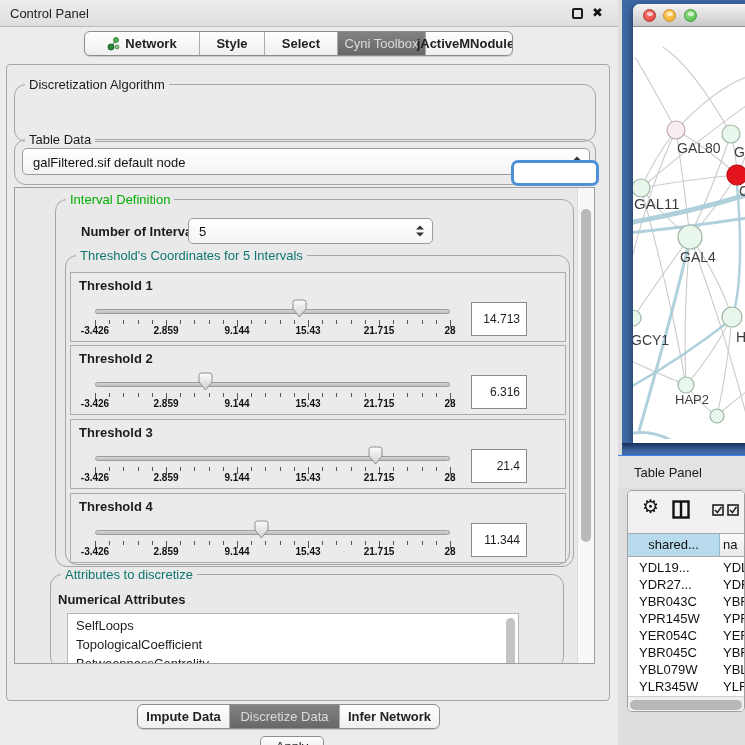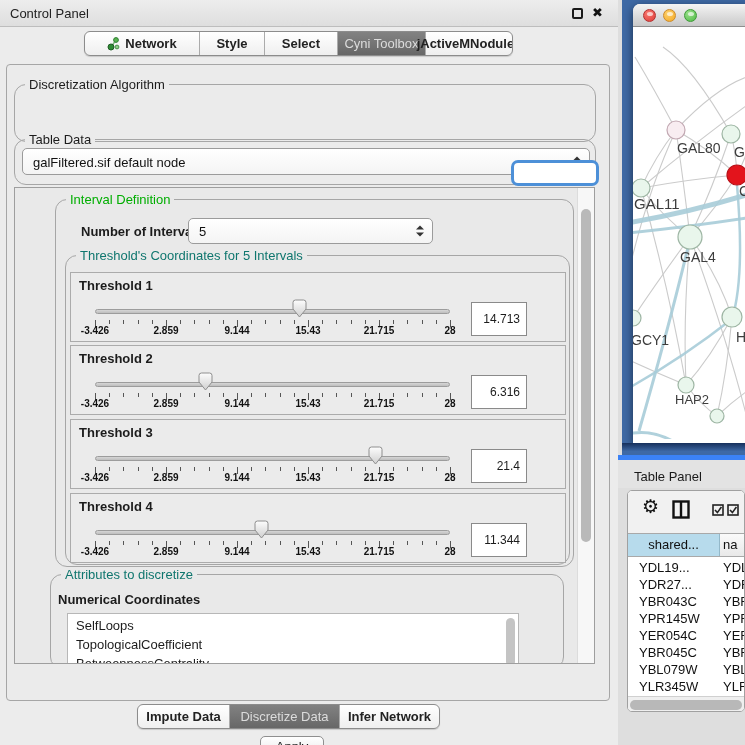--- a/index.html
+++ b/index.html
@@ -84,21 +84,21 @@
   .net-window{position:absolute;left:11px;top:4px;width:120px;height:439px;background:#fff;
       border-radius:7px 7px 0 0;box-shadow:0 3px 10px rgba(0,0,0,.55);}
   .net-titlebar{height:23px;background:linear-gradient(#F4F4F4,#C9C9C9);
       border-bottom:1px solid #8E8E8E;border-radius:7px 7px 0 0;position:relative;}
   .tl{position:absolute;top:5px;width:13px;height:13px;border-radius:50%;}
   .tl:after{content:"";position:absolute;left:3px;top:1.5px;width:6px;height:4px;border-radius:50%;
       background:rgba(255,255,255,.65);}
   .desk-shadow{position:absolute;left:0;top:443px;width:123px;height:12px;
       background:linear-gradient(#16305C,#3E69A5 70%);}
 
-  .tp-header{left:0;top:455px;width:127px;height:33px;background:#E3E3E3;border-top:5px solid #3b82f6;}
+  .tp-header{left:0;top:455px;width:127px;height:33px;background:#E3E3E3;border-top:1px solid #3b82f6;}
   .tp-title{left:16px;top:9px;font-size:13px;color:#1a1a1a;}
   .table-card{left:9px;top:490px;width:118px;height:222px;background:#fff;
       border:1px solid #A0A0A0;border-radius:5px;overflow:hidden;}
   .tc-toolbar{position:absolute;left:0;top:0;width:100%;height:42px;background:#F1F1F1;}
   .gear{position:absolute;left:14px;top:4px;font-size:19px;color:#111;font-family:"DejaVu Sans",sans-serif;}
   .thead{position:absolute;left:0;top:42px;width:200px;height:24px;border-top:1px solid #A9A9A9;
       border-bottom:1px solid #A9A9A9;background:linear-gradient(#FAFAFA,#E9E9E9);}
   .thc1{position:absolute;left:0;top:0;width:92px;height:22px;background:#B7DBEC;
       border-right:1px solid #93B8C9;font-size:13px;text-align:center;line-height:22px;color:#111;}
   .thc2{position:absolute;left:95px;top:0;height:22px;font-size:13px;line-height:22px;color:#111;}
@@ -365,21 +365,21 @@
                       <path d="M2 3.5 A2.5 2.5 0 0 1 4.5 1 H12.5 A2.5 2.5 0 0 1 15 3.5 V10 L8.5 18 L2 10 Z" fill="url(#tg3)" stroke="#8E8E8E"></path>
                     </svg></div>
                   <div class="tval">11.344</div>
                 </div>
               </div>
           </div>
         </div>
 
         <div class="grp" style="left:35px;top:386px;width:514px;height:95px;">
           <span class="grp-label lbl-blue">Attributes to discretize</span>
-          <div class="abs" style="left:7px;top:17px;font-size:13px;font-weight:bold;">Numerical Coordinates</div>
+          <div class="abs" style="left:7px;top:17px;font-size:13px;font-weight:bold;">Numerical Attributes</div>
           <div class="attr-list" id="attr-list">
             <div class="attr-sb"></div>
           <div>SelfLoops</div>
               <div>TopologicalCoefficient</div>
               <div>BetweennessCentrality</div>
             </div>
         </div>
 
         <div class="vtrack">
           <div class="vthumb"></div>

